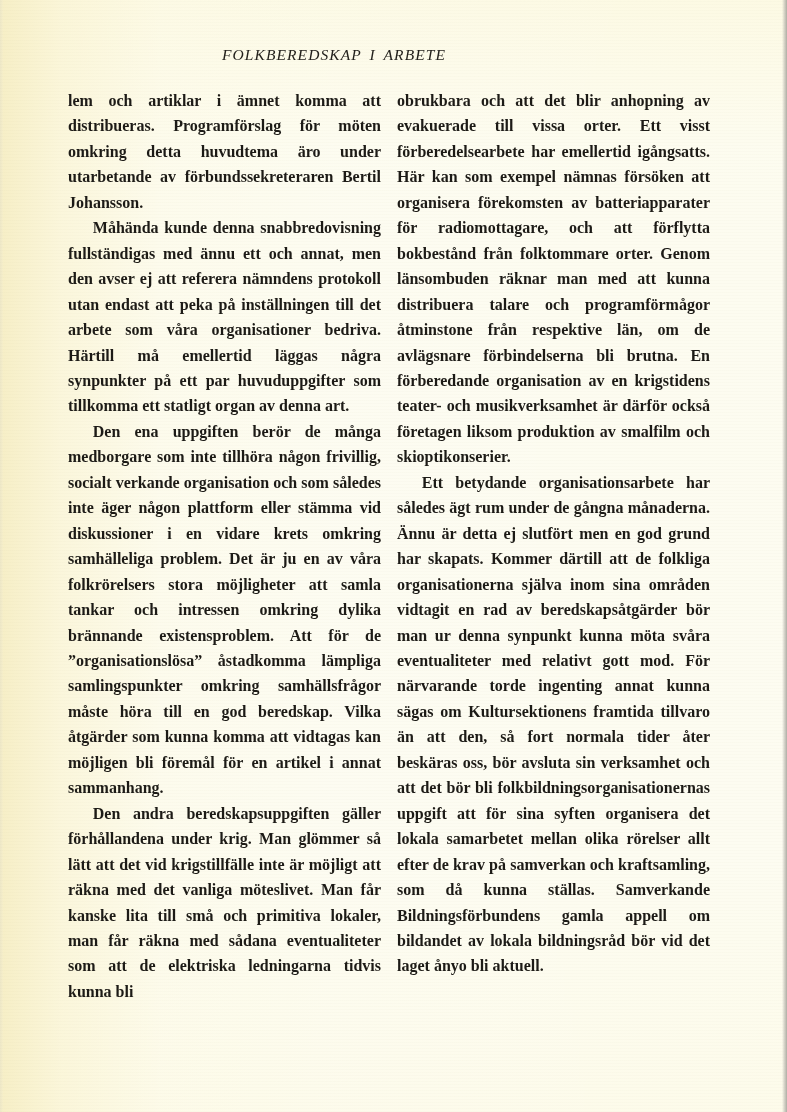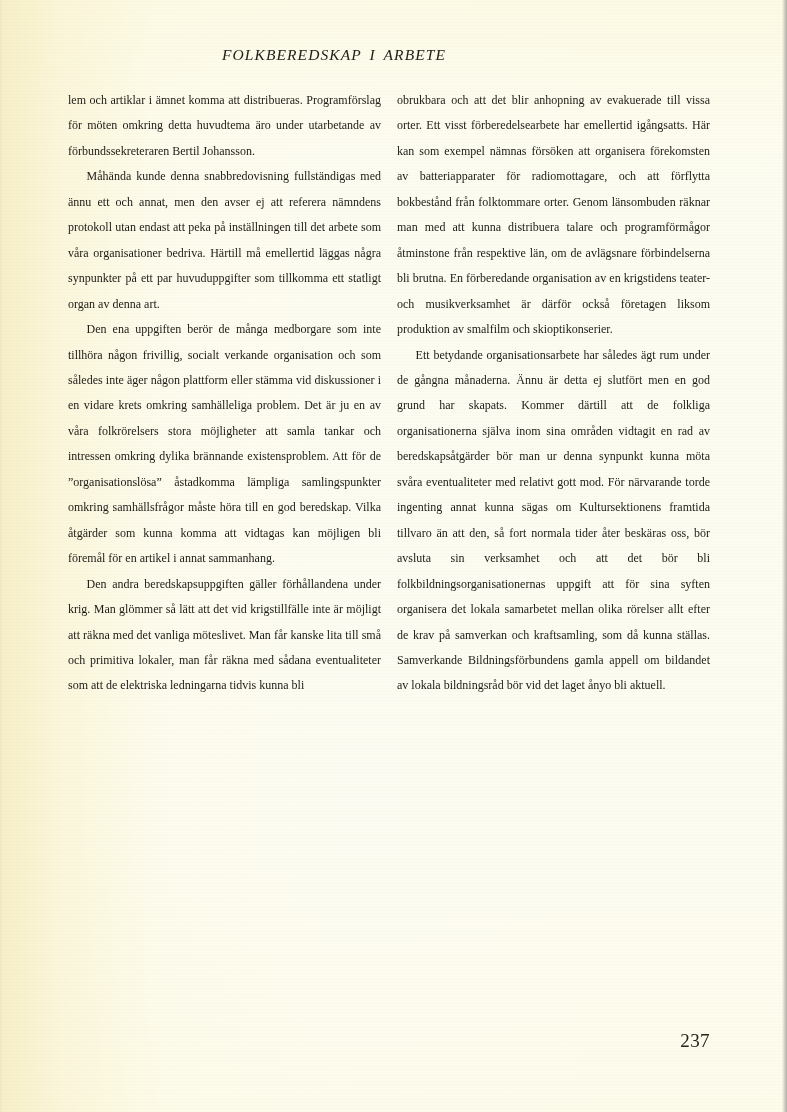--- a/index.html
+++ b/index.html
@@ -76,27 +76,28 @@
     top: 88px;
     left: 68px;
     width: 642px;
     display: flex;
     flex-direction: row;
     gap: 16px;
   }
 
   .column {
     width: 313px;
-    font-size: 12px;
+    font-size: 16px;
     line-height: 25.45px;
     color: #1c1a16;
     text-align: justify;
     text-justify: inter-word;
     -webkit-hyphens: none;
     hyphens: none;
+    font-weight: bold;
   }
 
   .column p {
     margin: 0;
     text-indent: 1.55em;
   }
   .column p.no-indent {
     text-indent: 0;
   }
 
@@ -143,18 +144,17 @@
         <p class="">Den andra beredskapsuppgiften gäller förhållandena under krig. Man glömmer så lätt att det vid krigstillfälle inte är möjligt att räkna med det vanliga möteslivet. Man får kanske lita till små och primitiva lokaler, man får räkna med sådana eventualiteter som att de elektriska ledningarna tidvis kunna bli</p>
       </div>
 
     <div class="column">
         <p class="no-indent">obrukbara och att det blir anhopning av evakuerade till vissa orter. Ett visst förberedelsearbete har emellertid igångsatts. Här kan som exempel nämnas försöken att organisera förekomsten av batteriapparater för radiomottagare, och att förflytta bokbestånd från folktommare orter. Genom länsombuden räknar man med att kunna distribuera talare och programförmågor åtminstone från respektive län, om de avlägsnare förbindelserna bli brutna. En förberedande organisation av en krigstidens teater- och musikverksamhet är därför också företagen liksom produktion av smalfilm och skioptikonserier.</p>
         <p class="">Ett betydande organisationsarbete har således ägt rum under de gångna månaderna. Ännu är detta ej slutfört men en god grund har skapats. Kommer därtill att de folkliga organisationerna själva inom sina områden vidtagit en rad av beredskapsåtgärder bör man ur denna synpunkt kunna möta svåra eventualiteter med relativt gott mod. För närvarande torde ingenting annat kunna sägas om Kultursektionens framtida tillvaro än att den, så fort normala tider åter beskäras oss, bör avsluta sin verksamhet och att det bör bli folkbildningsorganisationernas uppgift att för sina syften organisera det lokala samarbetet mellan olika rörelser allt efter de krav på samverkan och kraftsamling, som då kunna ställas. Samverkande Bildningsförbundens gamla appell om bildandet av lokala bildningsråd bör vid det laget ånyo bli aktuell.</p>
       </div>
 
   </div>
 
-  <div class="page-number">237</div>
 
   <div class="grain"></div>
   <div class="scan-edge-right"></div>
 
 </div>
 
 </body></html>

